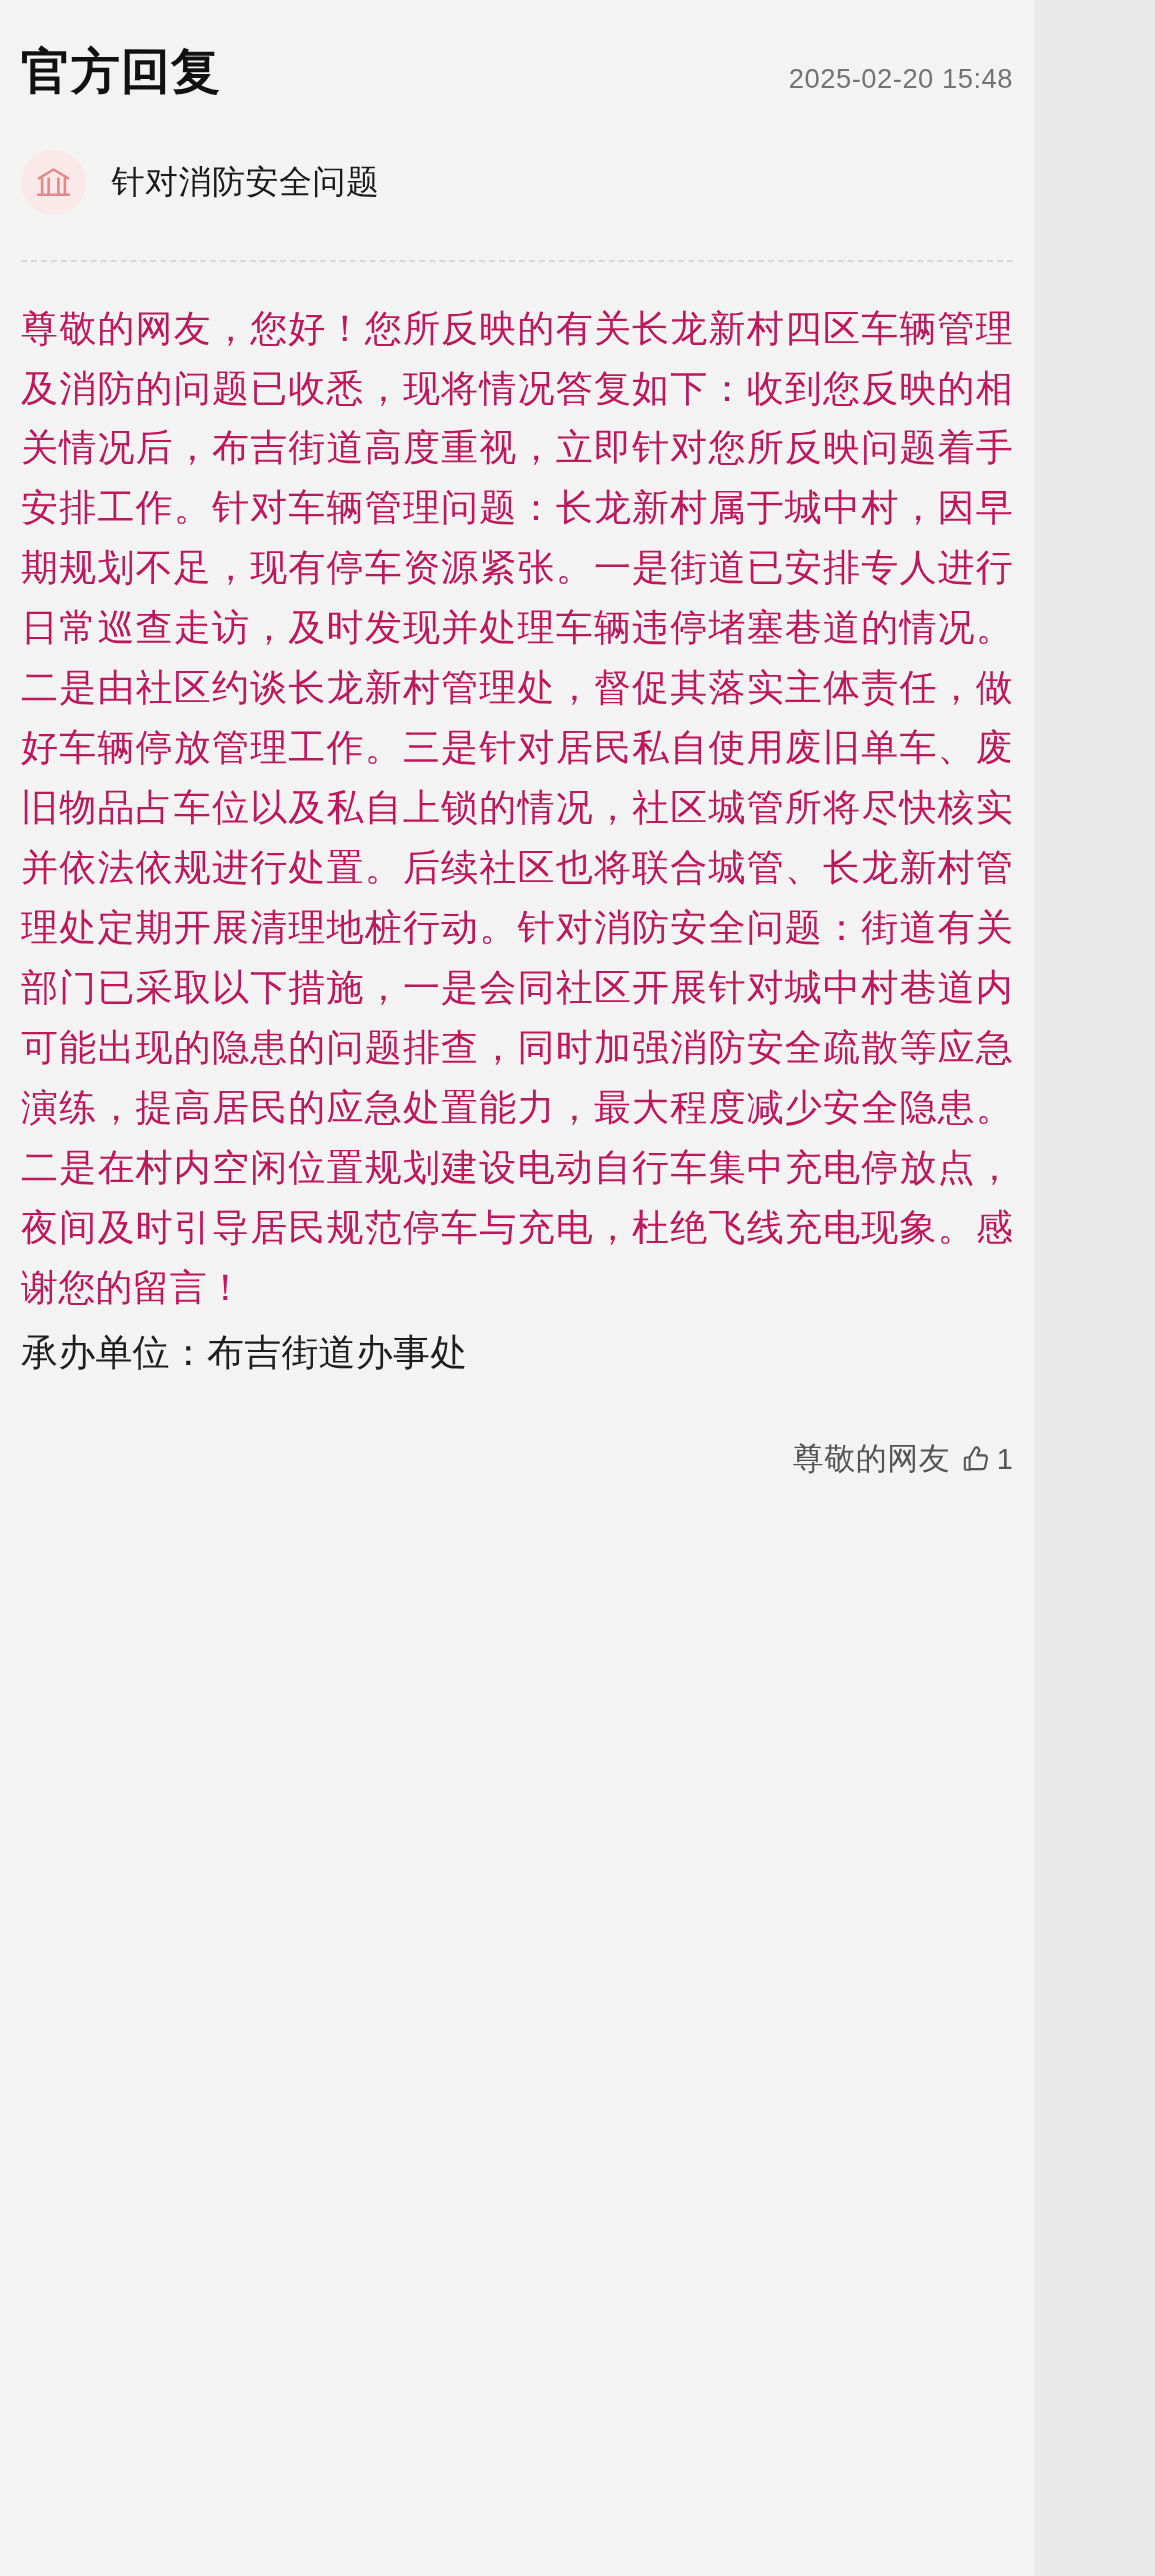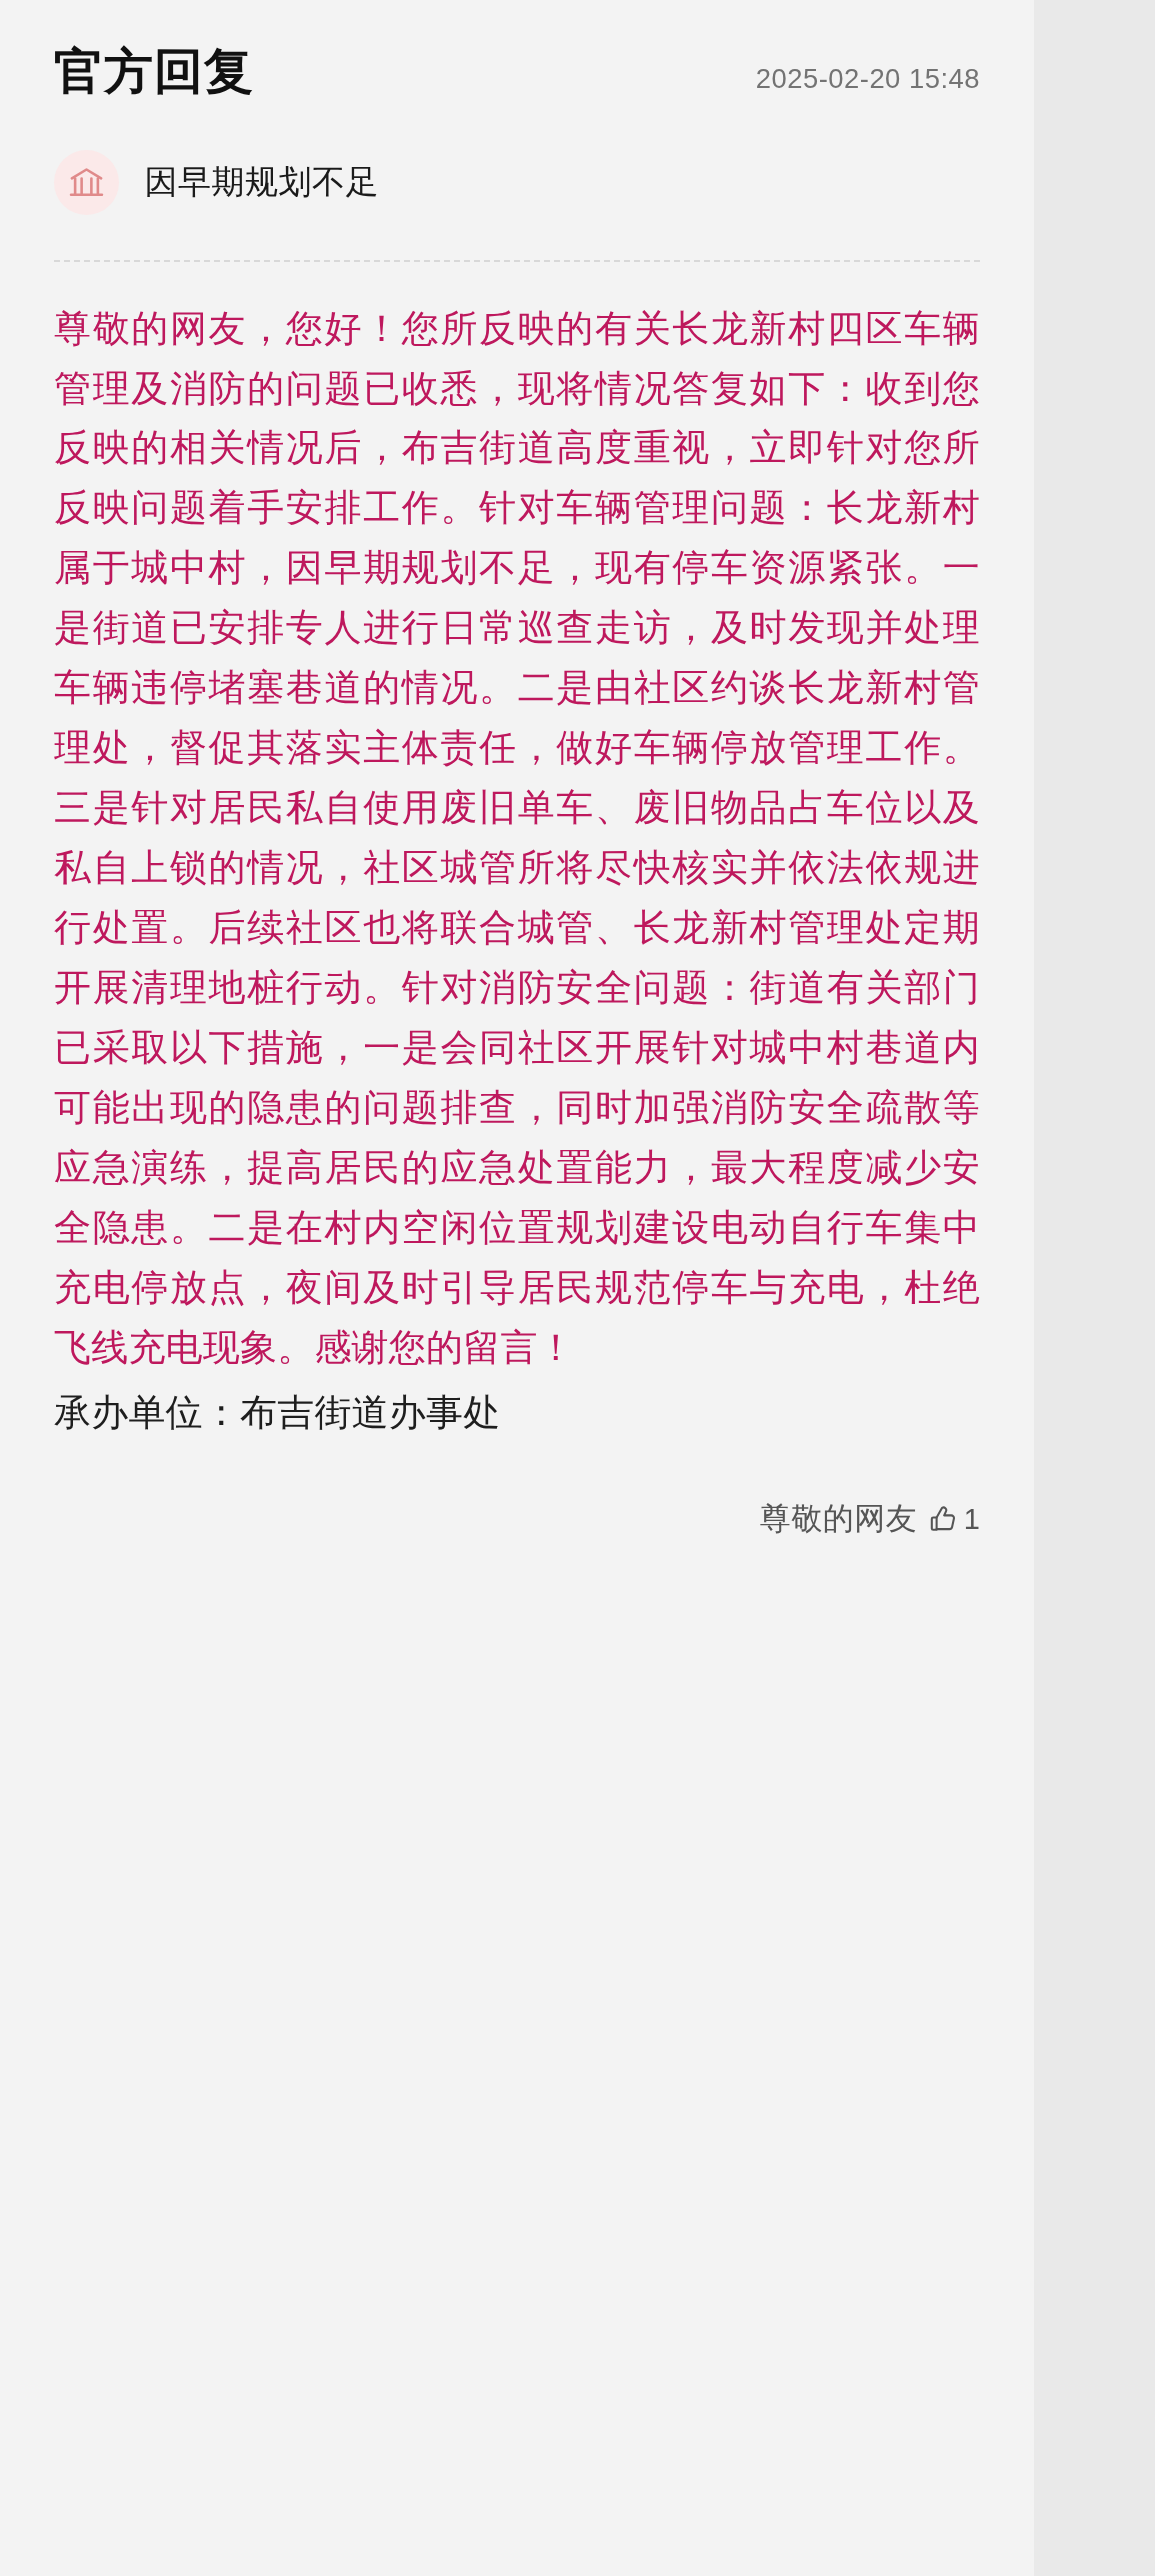--- a/index.html
+++ b/index.html
@@ -12,21 +12,21 @@
     min-height: 2576px;
     font-family: "Liberation Sans", sans-serif;
     -webkit-font-smoothing: antialiased;
   }
   .page {
     position: relative;
     width: 1034px;
     min-height: 2576px;
     background: #f3f3f3;
     box-sizing: border-box;
-    padding: 0 54px;
+    padding: 0 21px;
   }
   .top-strip {
     height: 15.7px;
   }
   
   .header-row {
     display: flex;
     align-items: baseline;
     justify-content: space-between;
     padding-top: 29px;
@@ -133,21 +133,21 @@
     <div class="org-avatar">
       <svg width="39" height="39" viewBox="0 0 24 24" fill="none" stroke="#e08a8a" stroke-width="1.6" stroke-linecap="round" stroke-linejoin="round">
         <path d="M3 9.5 12 4l9 5.5"></path>
         <path d="M5 9.5V19"></path>
         <path d="M9 9.5V19"></path>
         <path d="M15 9.5V19"></path>
         <path d="M19 9.5V19"></path>
         <path d="M2.5 19.5h19"></path>
       </svg>
     </div>
-    <div class="org-name">因早期规划不足</div>
+    <div class="org-name">针对消防安全问题</div>
   </div>
 
   <div class="divider"></div>
 
   <div class="body-text">尊敬的网友，您好！您所反映的有关长龙新村四区车辆管理及消防的问题已收悉，现将情况答复如下：收到您反映的相关情况后，布吉街道高度重视，立即针对您所反映问题着手安排工作。针对车辆管理问题：长龙新村属于城中村，因早期规划不足，现有停车资源紧张。一是街道已安排专人进行日常巡查走访，及时发现并处理车辆违停堵塞巷道的情况。二是由社区约谈长龙新村管理处，督促其落实主体责任，做好车辆停放管理工作。三是针对居民私自使用废旧单车、废旧物品占车位以及私自上锁的情况，社区城管所将尽快核实并依法依规进行处置。后续社区也将联合城管、长龙新村管理处定期开展清理地桩行动。针对消防安全问题：街道有关部门已采取以下措施，一是会同社区开展针对城中村巷道内可能出现的隐患的问题排查，同时加强消防安全疏散等应急演练，提高居民的应急处置能力，最大程度减少安全隐患。二是在村内空闲位置规划建设电动自行车集中充电停放点，夜间及时引导居民规范停车与充电，杜绝飞线充电现象。感谢您的留言！</div>
   <div class="unit-line">承办单位：布吉街道办事处</div>
 
   <div class="helpful-row">
     <span class="helpful-label">尊敬的网友</span>
     <span class="thumb-icon">

